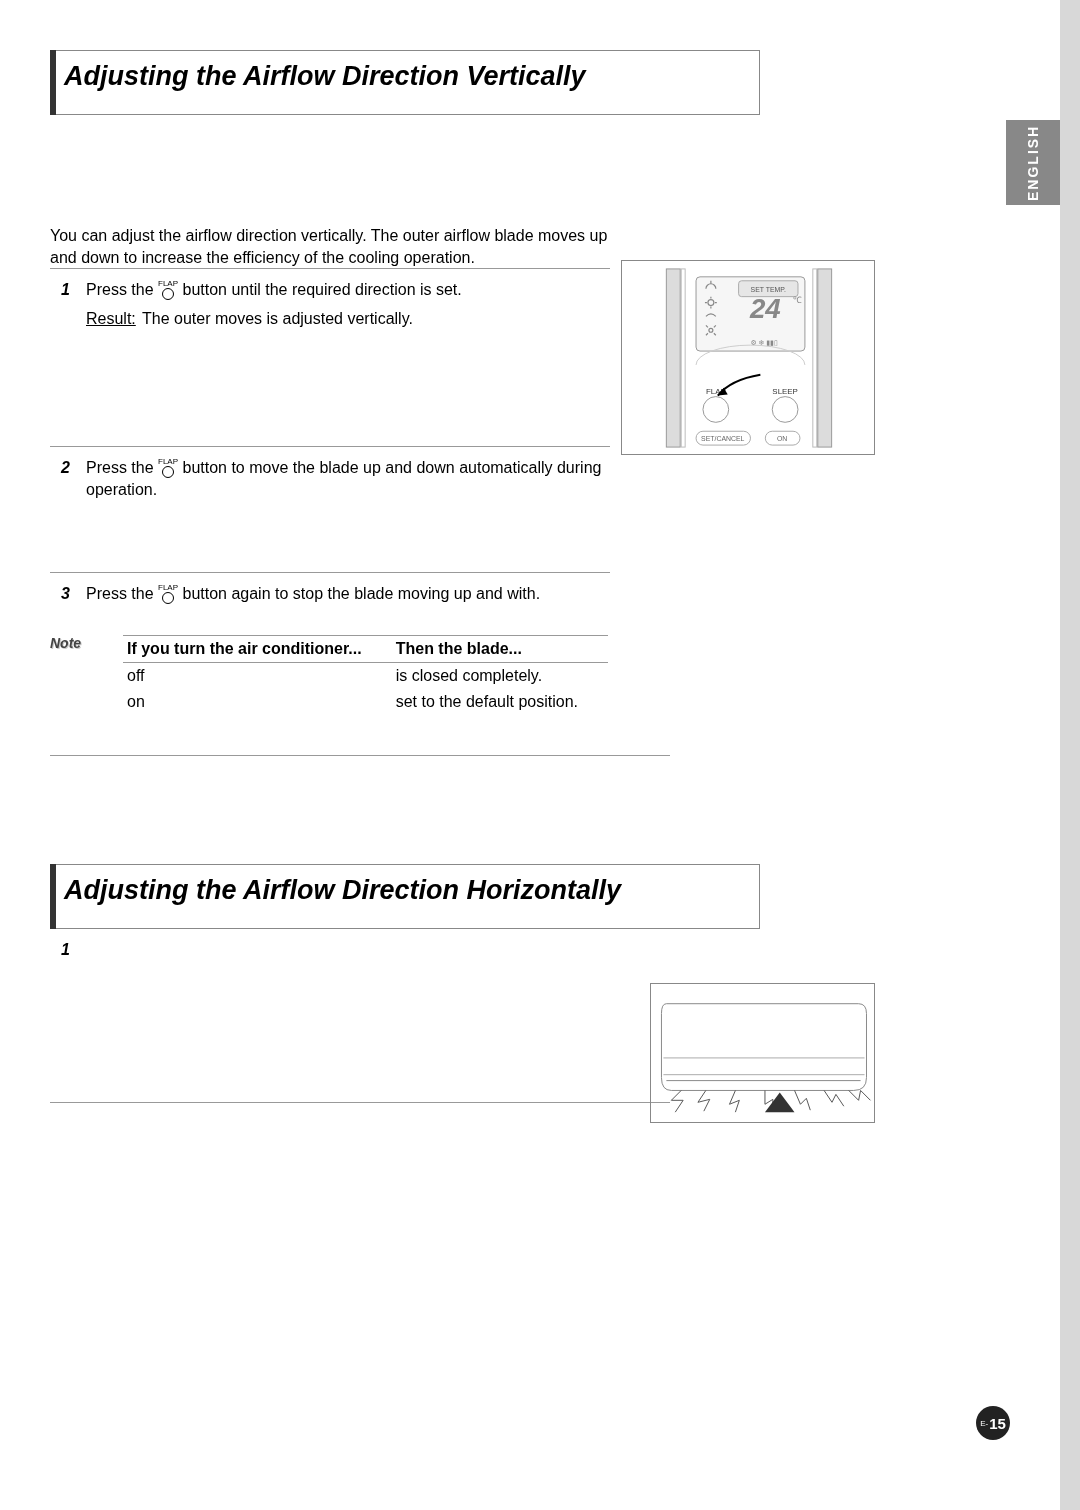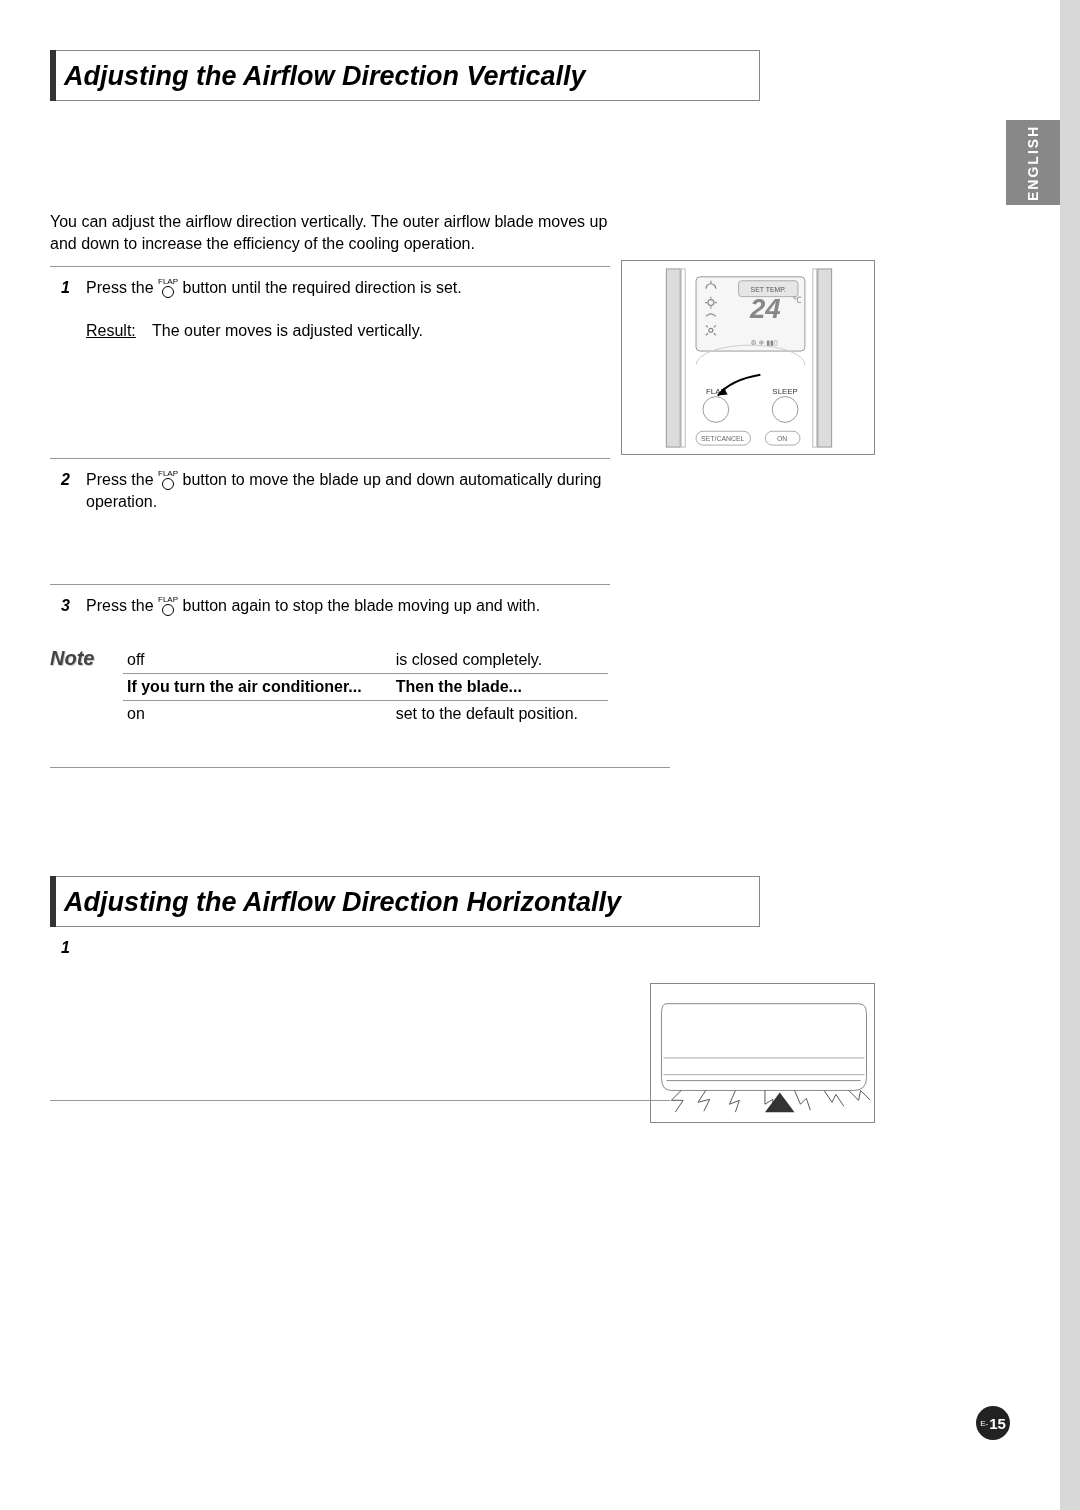--- a/index.html
+++ b/index.html
@@ -34,21 +34,21 @@
     display: flex;
     align-items: center;
     justify-content: center;
     transform-origin: center center;
     writing-mode: vertical-rl;
     transform: rotate(180deg);
   }
   .section-title {
     border: 1px solid #888;
     border-left: none;
-    padding: 10px 14px 8px 14px;
+    padding: 10px 14px 22px 14px;
     font-style: italic;
     font-weight: bold;
     font-size: 27px;
     width: 710px;
     position: relative;
   }
   .section-title::before {
     content: "";
     position: absolute;
     left: 0;
@@ -56,21 +56,20 @@
     bottom: -1px;
     width: 6px;
     background: #333;
   }
   .intro {
     width: 560px;
     font-size: 16px;
     line-height: 1.35;
     margin-top: 110px;
     border-bottom: 1px solid #999;
-    padding-bottom: 12px;
   }
   .intro2 {
     width: 560px;
     font-size: 16px;
     line-height: 1.35;
     margin-top: 55px;
     border-bottom: 1px solid #999;
     padding-bottom: 12px;
   }
   .step {
@@ -104,40 +103,40 @@
   .flap-icon .lbl { position: absolute; top: -2px; left: 0; right: 0; font-size: 8px; }
   .flap-icon .circ {
     position: absolute;
     bottom: 0;
     left: 4px;
     width: 12px;
     height: 12px;
     border: 1px solid #000;
     border-radius: 50%;
   }
-  .result-row { display: flex; gap: 10px; margin-top: 20px; }
+  .result-row { display: flex; gap: 0; margin-top: 6px; }
   .result-label { text-decoration: underline; width: 56px; }
   .spacer { height: 116px; }
   .note-row {
     display: flex;
     align-items: flex-start;
     gap: 18px;
     margin-top: 20px;
     padding-bottom: 40px;
     border-bottom: 1px solid #999;
     width: 620px;
   }
   .note-label {
     font-style: italic;
     font-weight: bold;
     color: #444;
     text-shadow: 1px 1px 0 #ccc;
     flex-shrink: 0;
     width: 55px;
-    font-size: 20px;
+    font-size: 14px;
   }
   .note-table { border-collapse: collapse; font-size: 16px; }
   .note-table th {
     text-align: left;
     font-weight: bold;
     border-top: 1px solid #999;
     border-bottom: 1px solid #999;
     padding: 4px 30px 4px 4px;
   }
   .note-table td { padding: 4px 30px 4px 4px; }
@@ -234,26 +233,26 @@
       </span>
       <span> button again to stop the blade moving up and with.</span>
     </div>
   </div>
 
   <div class="note-row">
     <div class="note-label">Note</div>
     <table class="note-table">
       <tbody>
           <tr>
+        <th>If you turn the air conditioner...</th>
+        <th>Then the blade...</th>
+      </tr>
+      <tr>
         <td>off</td>
         <td>is closed completely.</td>
-      </tr>
-      <tr>
-        <th>If you turn the air conditioner...</th>
-        <th>Then the blade...</th>
       </tr>
       <tr>
         <td>on</td>
         <td>set to the default position.</td>
       </tr>
     </tbody>
       </table>
   </div>
 
   <div class="section2-wrap">

